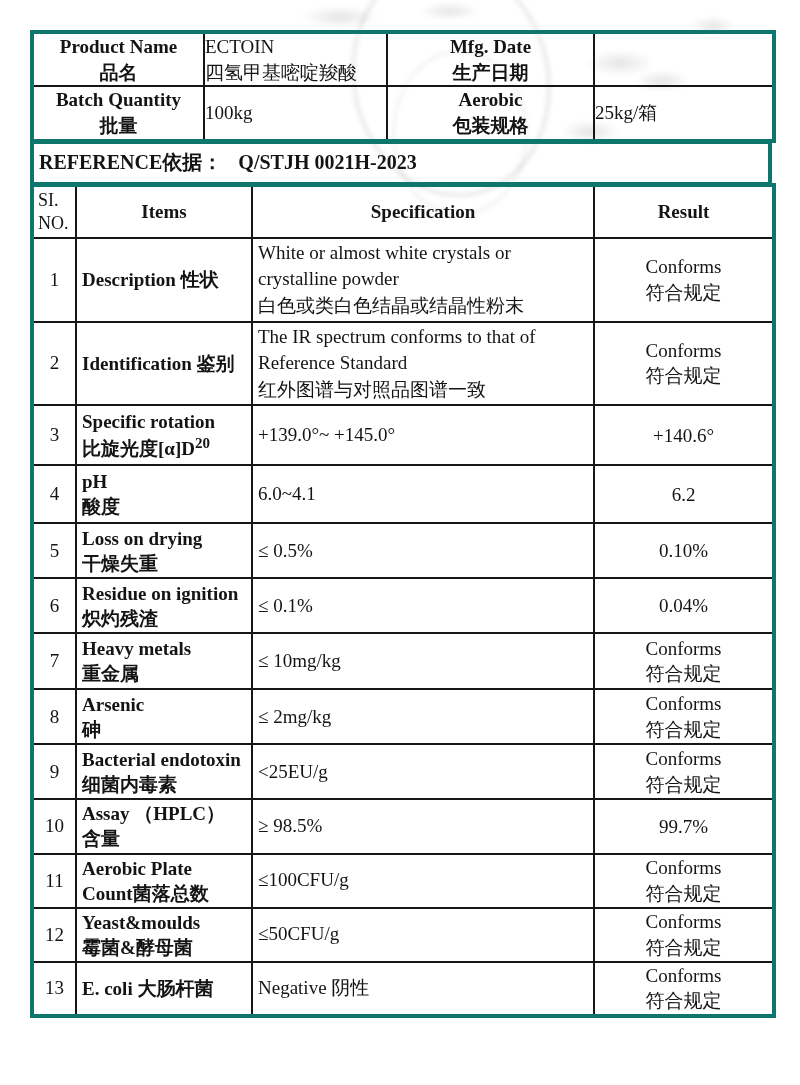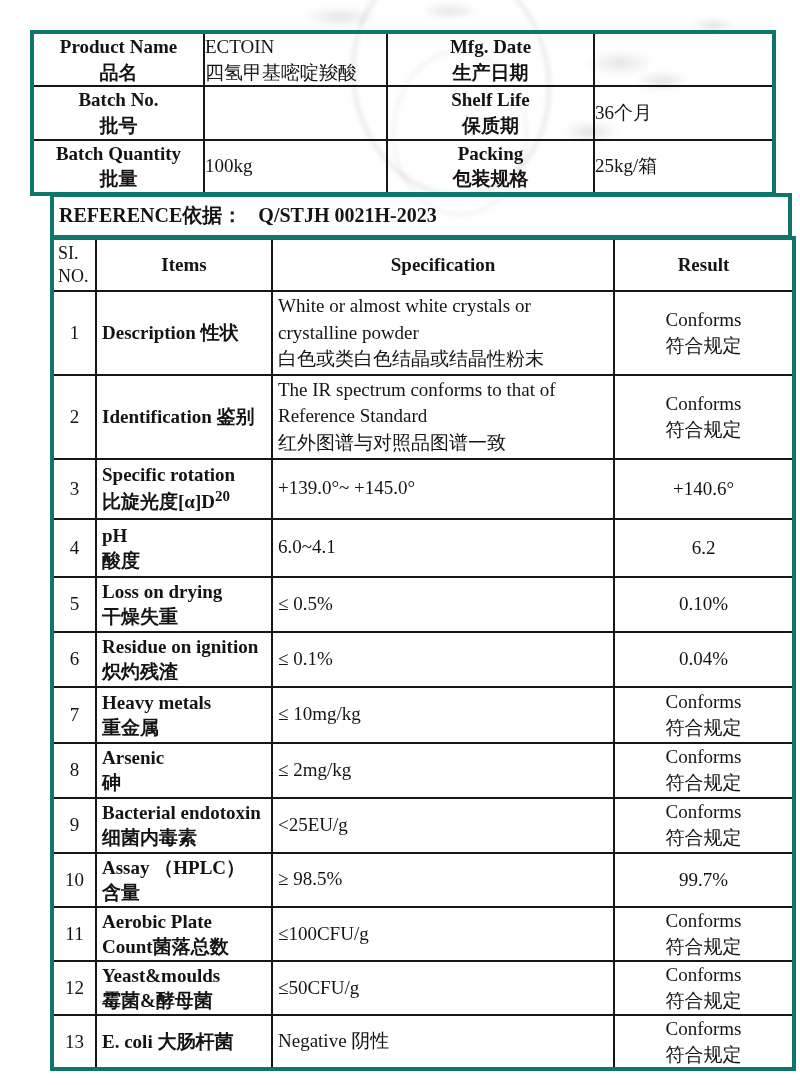--- a/index.html
+++ b/index.html
@@ -4,21 +4,21 @@
 <style>
   html,body{margin:0;padding:0;}
   body{
     width:800px;height:1085px;background:#ffffff;color:#141414;
     font-family:"Liberation Serif","DejaVu Serif",serif;
     position:relative;overflow:hidden;
   }
   .page{position:relative;width:800px;height:1085px;}
   .doc{position:absolute;left:30px;top:30px;width:742px;z-index:2;}
   table{border-collapse:collapse;table-layout:fixed;width:742px;background:transparent;}
-  .t2,.t3{margin-top:-3px;margin-left:20px;}
+  .t2,.t3{margin-top:-3px;}
   table{border:4px solid #0f766e;}
   td,th{border:2px solid #161616;padding:0;vertical-align:middle;overflow:hidden;}
   
   .lbl{font-weight:bold;text-align:center;font-size:19px;line-height:1.35;}
   .val{text-align:left;font-size:19px;line-height:1.35;}
   
   .ref-cell{font-weight:bold;font-size:20px;padding:0 0 0 5px;text-align:left;}
   .ref-val{margin-left:16px;}
   
   .c-no{text-align:center;font-size:19px;}
@@ -74,40 +74,28 @@
         <td class="val">
           <div>ECTOIN</div>
           <div>四氢甲基嘧啶羧酸</div>
         </td>
         <td class="lbl">
           <div>Mfg. Date</div>
           <div>生产日期</div>
         </td>
         <td class="val"></td>
       </tr>
-      <tr style="height:53px">
-        <td class="lbl">
-          <div>Batch No.</div>
-          <div>批号</div>
-        </td>
-        <td class="val"></td>
-        <td class="lbl">
-          <div>Shelf Life</div>
-          <div>保质期</div>
-        </td>
-        <td class="val">36个月</td>
-      </tr>
       <tr style="height:40px">
         <td class="lbl">
           <div>Batch Quantity</div>
           <div>批量</div>
         </td>
         <td class="val">100kg</td>
         <td class="lbl">
-          <div>Packing</div>
+          <div>Aerobic</div>
           <div>包装规格</div>
         </td>
         <td class="val">25kg/箱</td>
       </tr>
     </tbody>
       </table>
 
     <table class="t2">
       <tbody>
           <tr style="height:42px">

